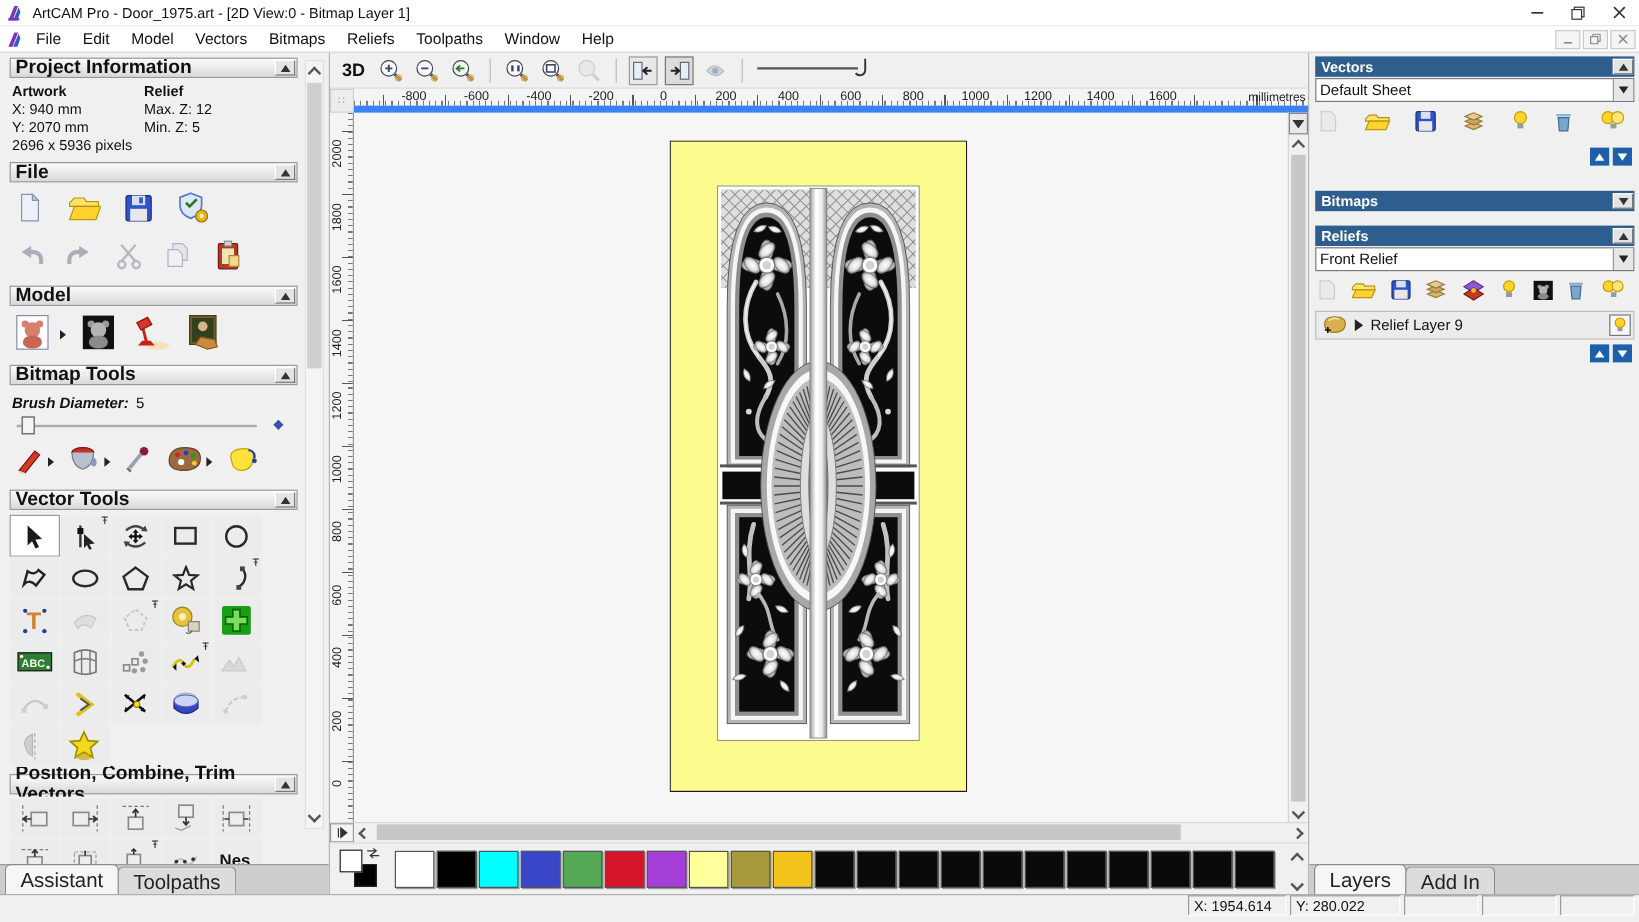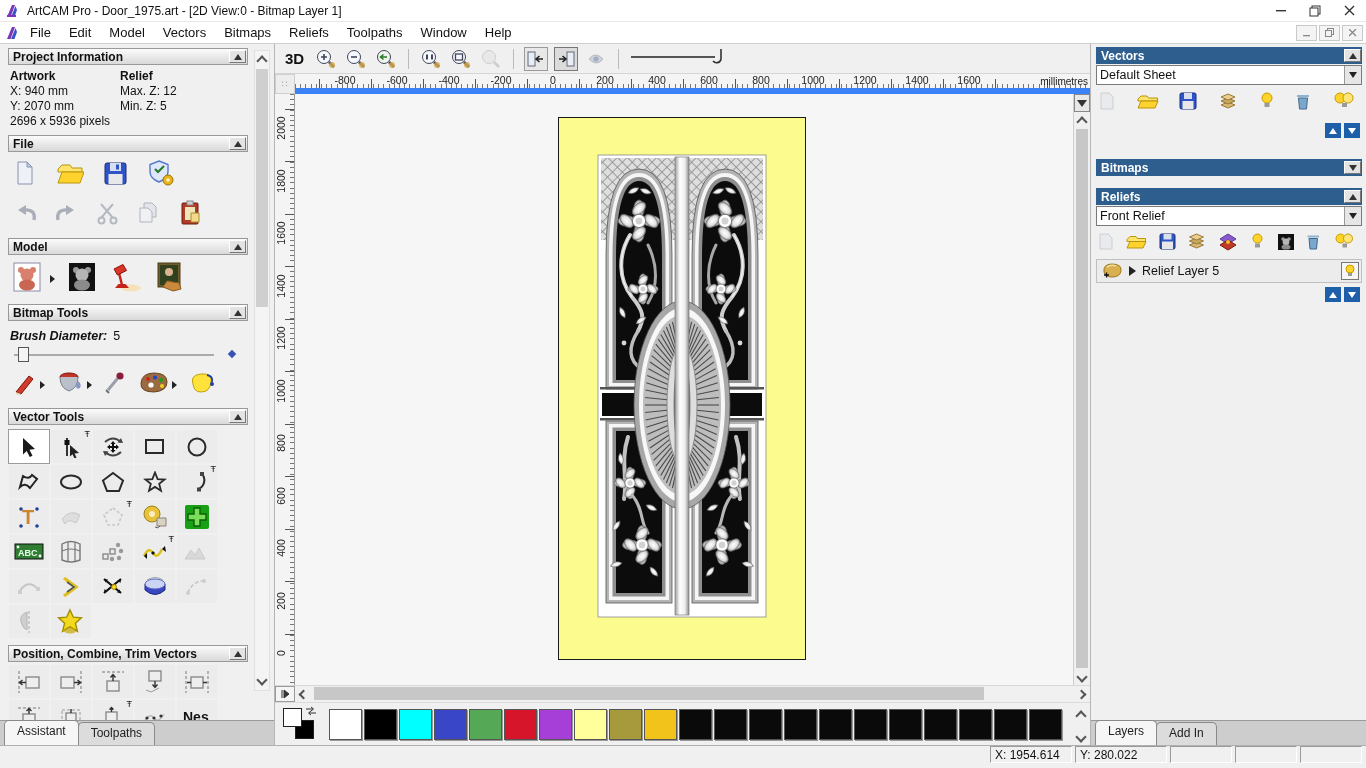--- a/index.html
+++ b/index.html
@@ -18,21 +18,21 @@
 
   
   #main{position:absolute;left:0;top:44px;width:1366px;height:701px;display:flex;}
   #leftpanel{width:275px;height:100%;background:#f0f0f0;border-right:1px solid #b5b5b5;position:relative;overflow:hidden;}
   #centercol{width:815px;height:100%;display:flex;flex-direction:column;position:relative;}
   #rightpanel{width:276px;height:100%;background:#f0f0f0;border-left:1px solid #b5b5b5;position:relative;overflow:hidden;padding:3px 4px 0 5px;}
 
   
   .lp-inner{position:absolute;left:8px;top:4px;width:240px;}
   .sec-hdr{height:17px;background:linear-gradient(#fbfbfb,#d9d9d9);border:1px solid #999;display:flex;align-items:center;margin-top:6px;}
-  .sec-hdr .t{font-weight:bold;font-size:12px;padding-left:4px;flex:1;}
+  .sec-hdr .t{font-weight:bold;font-size:16px;padding-left:4px;flex:1;}
   .rollbtn{width:17px;height:13px;margin-right:1px;background:#e3e3e3;border:1px solid;border-color:#fff #777 #777 #fff;display:flex;align-items:center;justify-content:center;}
   .tri-up{width:0;height:0;border-left:4px solid transparent;border-right:4px solid transparent;border-bottom:6px solid #333;}
   .tri-dn{width:0;height:0;border-left:4px solid transparent;border-right:4px solid transparent;border-top:6px solid #333;}
   #proj-info{display:grid;grid-template-columns:110px 120px;padding:4px 0 0 2px;line-height:15px;font-size:12px;}
   #proj-info .b{font-weight:bold;}
   .iconrow{display:flex;align-items:center;gap:13px;padding:6px 0 2px 4px;}
   .iconrow .flyarrow{width:0;height:0;border-top:4px solid transparent;border-bottom:4px solid transparent;border-left:5px solid #222;margin-left:-8px;}
   .brushrow{display:flex;align-items:baseline;gap:6px;padding:8px 0 0 2px;font-size:12.5px;}
   .brushrow .lbl{font-weight:bold;font-style:italic;}
   #brush-slider{position:relative;height:18px;margin:2px 0 0 2px;width:225px;}
@@ -43,21 +43,21 @@
   .vtool{position:relative;display:flex;align-items:center;justify-content:center;background:#ececec;border:1px solid #f0f0f0;}
   .vtool.sel{background:#fff;border:1px solid #9a9a9a;}
   .vtool .pin{position:absolute;right:1px;top:-1px;font-size:9px;color:#222;}
   #postools{display:grid;grid-template-columns:repeat(5,42px);grid-auto-rows:35px;margin-top:2px;}
   #lp-scroll{position:absolute;right:4px;top:6px;width:16px;bottom:54px;background:#f4f4f4;border:1px solid #e0e0e0;}
   .scr-arrow{height:16px;display:flex;align-items:center;justify-content:center;}
   #lp-scroll .thumb{position:absolute;left:1px;top:18px;width:12px;height:238px;background:#cfcfcf;}
   .chev-up{width:8px;height:8px;border-left:2px solid #555;border-top:2px solid #555;transform:rotate(45deg);margin-top:4px;}
   .chev-dn{width:8px;height:8px;border-left:2px solid #555;border-top:2px solid #555;transform:rotate(-135deg);margin-bottom:4px;position:absolute;bottom:2px;left:3px;}
   .tabstrip{position:absolute;left:0;bottom:0;width:100%;height:25px;background:#cdcdcd;border-top:1px solid #9a9a9a;display:flex;align-items:flex-end;padding-left:4px;}
-  .tab{height:23px;padding:3px 12px;font-size:12px;background:#dcdcdc;border:1px solid #8a8a8a;border-bottom:none;border-radius:5px 5px 0 0;margin-right:-1px;color:#222;}
+  .tab{height:23px;padding:3px 12px;font-size:17px;background:#dcdcdc;border:1px solid #8a8a8a;border-bottom:none;border-radius:5px 5px 0 0;margin-right:-1px;color:#222;}
   .tab.active{background:#f6f6f6;height:25px;position:relative;z-index:2;}
 
   
   #cv-toolbar{height:30px;background:#f0f0f0;display:flex;align-items:center;gap:6px;padding-left:10px;border-bottom:1px solid #d5d5d5;}
   #cv-toolbar .sep{width:1px;height:20px;background:#bbb;margin:0 4px;}
   .tbtn{width:24px;height:24px;display:flex;align-items:center;justify-content:center;}
   .tbtn.boxed{border:1px solid #9a9a9a;background:#e8e8e8;}
   .tbtn.pressed{border:1px solid #777;background:#dcdcdc;}
   #lbl3d{font-weight:bold;font-size:15px;margin-right:4px;}
   #rulerrow{height:20px;display:flex;background:#f0f0f0;}
@@ -1116,21 +1116,21 @@
               <rect x="9.5" y="11.5" width="4.5" height="4" fill="#9a9a9a"></rect>
             </svg></span>
       </div>
       <div class="layerrow" style="background:#ececec;">
         <span><svg width="24" height="22">
               <path d="M3 13 q-1 -8 8 -8 q10 0 9 7 q-1 6 -9 6 q-7 0 -8 -5 z" fill="#d8b050" stroke="#9a7820"></path>
               <path d="M6 8 q4 -3 9 -1" fill="none" stroke="#f0dca0" stroke-width="1.6"></path>
               <path d="M3 16 h5 M5.5 13.5 v5" stroke="#111" stroke-width="1.3"></path>
             </svg></span>
         <span style="width:0;height:0;border-top:5px solid transparent;border-bottom:5px solid transparent;border-left:7px solid #222;margin-left:4px;"></span>
-        <span class="name">Relief Layer 5</span>
+        <span class="name">Relief Layer 9</span>
         <span class="lyr-btn" style="background:#f6f6f6;border-color:#777;">
             <svg width="12" height="14">
               <circle cx="6" cy="5" r="4" fill="#ffd42a" stroke="#c89b00"></circle>
               <rect x="4" y="9" width="4" height="3" fill="#9a9a9a"></rect>
             </svg>
           </span>
       </div>
       <div class="updown">
         <span class="ud-btn">
             <span class="ud-up"></span>

